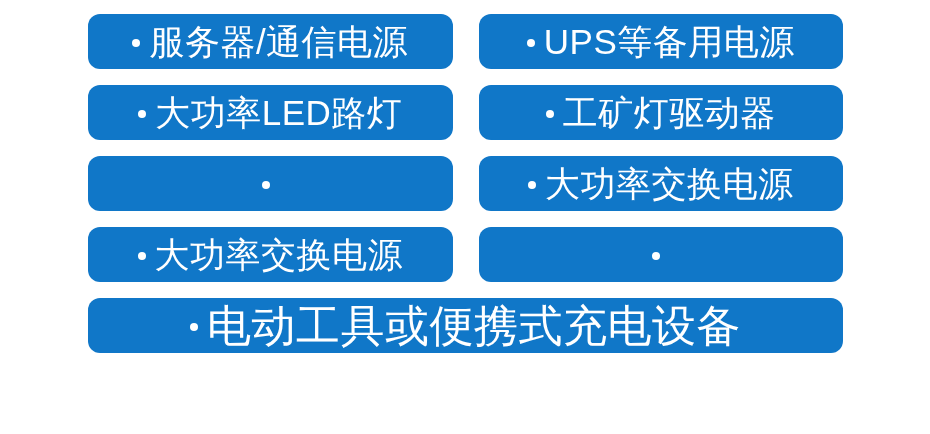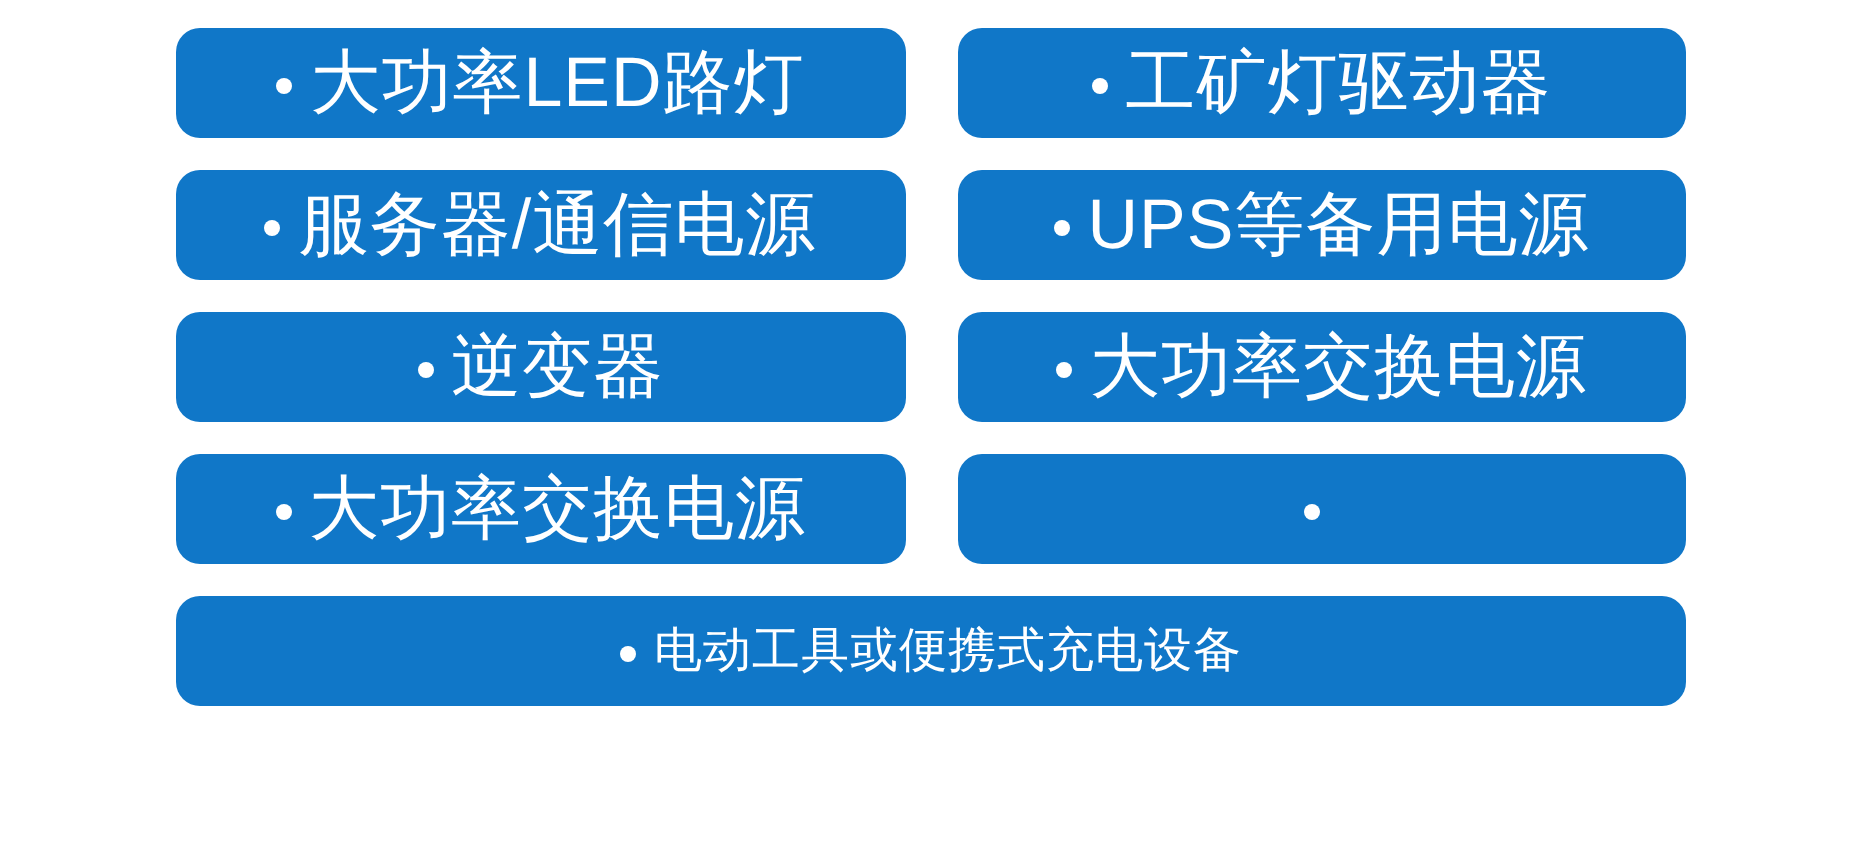--- a/index.html
+++ b/index.html
@@ -56,54 +56,53 @@
   }
   .pill-label {
     color: #ffffff;
     font-size: 35px;
     line-height: 1;
     letter-spacing: 0.5px;
     white-space: nowrap;
     font-weight: 400;
   }
   .pill.wide .pill-label {
-    font-size: 24px;
+    font-size: 44px;
   }
 </style>
 </head>
 <body>
 
 <div id="board">
+
+  <div class="pill-row">
+    <div class="pill">
+      <span class="bullet"></span>
+      <span class="pill-label">服务器/通信电源</span>
+    </div>
+    <div class="pill">
+      <span class="bullet"></span>
+      <span class="pill-label">UPS等备用电源</span>
+    </div>
+  </div>
 
   <div class="pill-row">
     <div class="pill">
       <span class="bullet"></span>
       <span class="pill-label">大功率LED路灯</span>
     </div>
     <div class="pill">
       <span class="bullet"></span>
       <span class="pill-label">工矿灯驱动器</span>
     </div>
   </div>
 
   <div class="pill-row">
     <div class="pill">
       <span class="bullet"></span>
-      <span class="pill-label">服务器/通信电源</span>
-    </div>
-    <div class="pill">
-      <span class="bullet"></span>
-      <span class="pill-label">UPS等备用电源</span>
-    </div>
-  </div>
-
-  <div class="pill-row">
-    <div class="pill">
-      <span class="bullet"></span>
-      <span class="pill-label">逆变器</span>
     </div>
     <div class="pill">
       <span class="bullet"></span>
       <span class="pill-label">大功率交换电源</span>
     </div>
   </div>
 
   <div class="pill-row">
     <div class="pill">
       <span class="bullet"></span>

